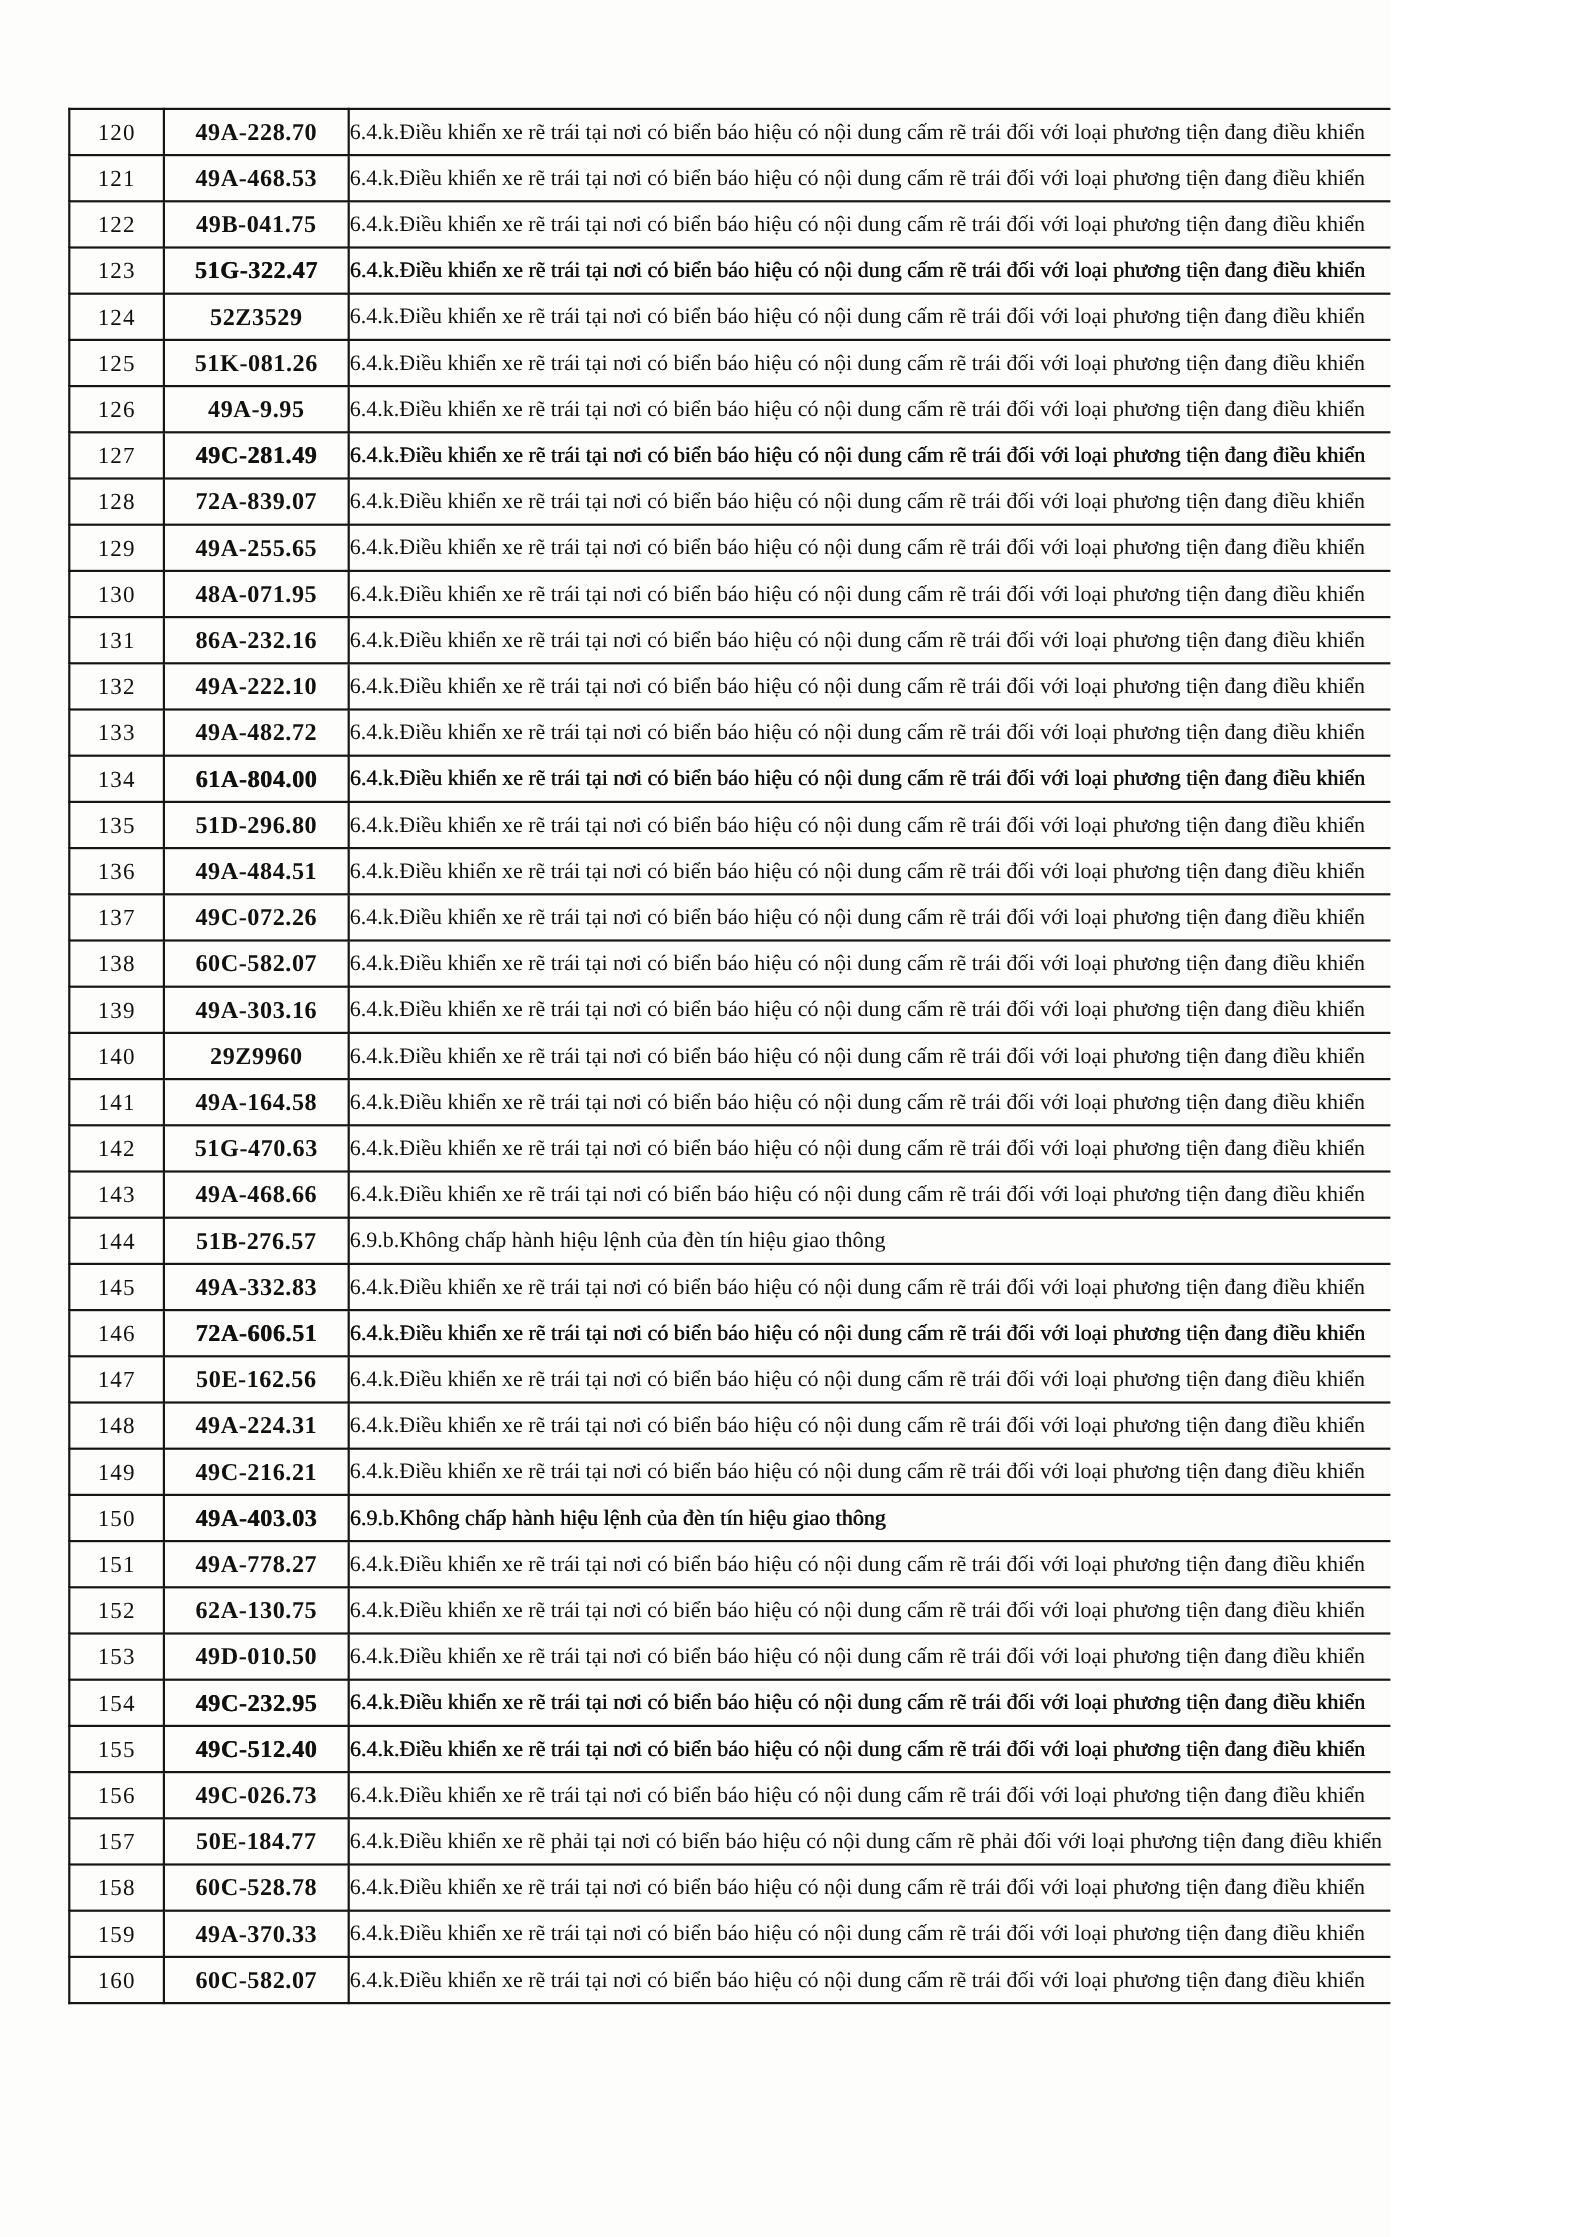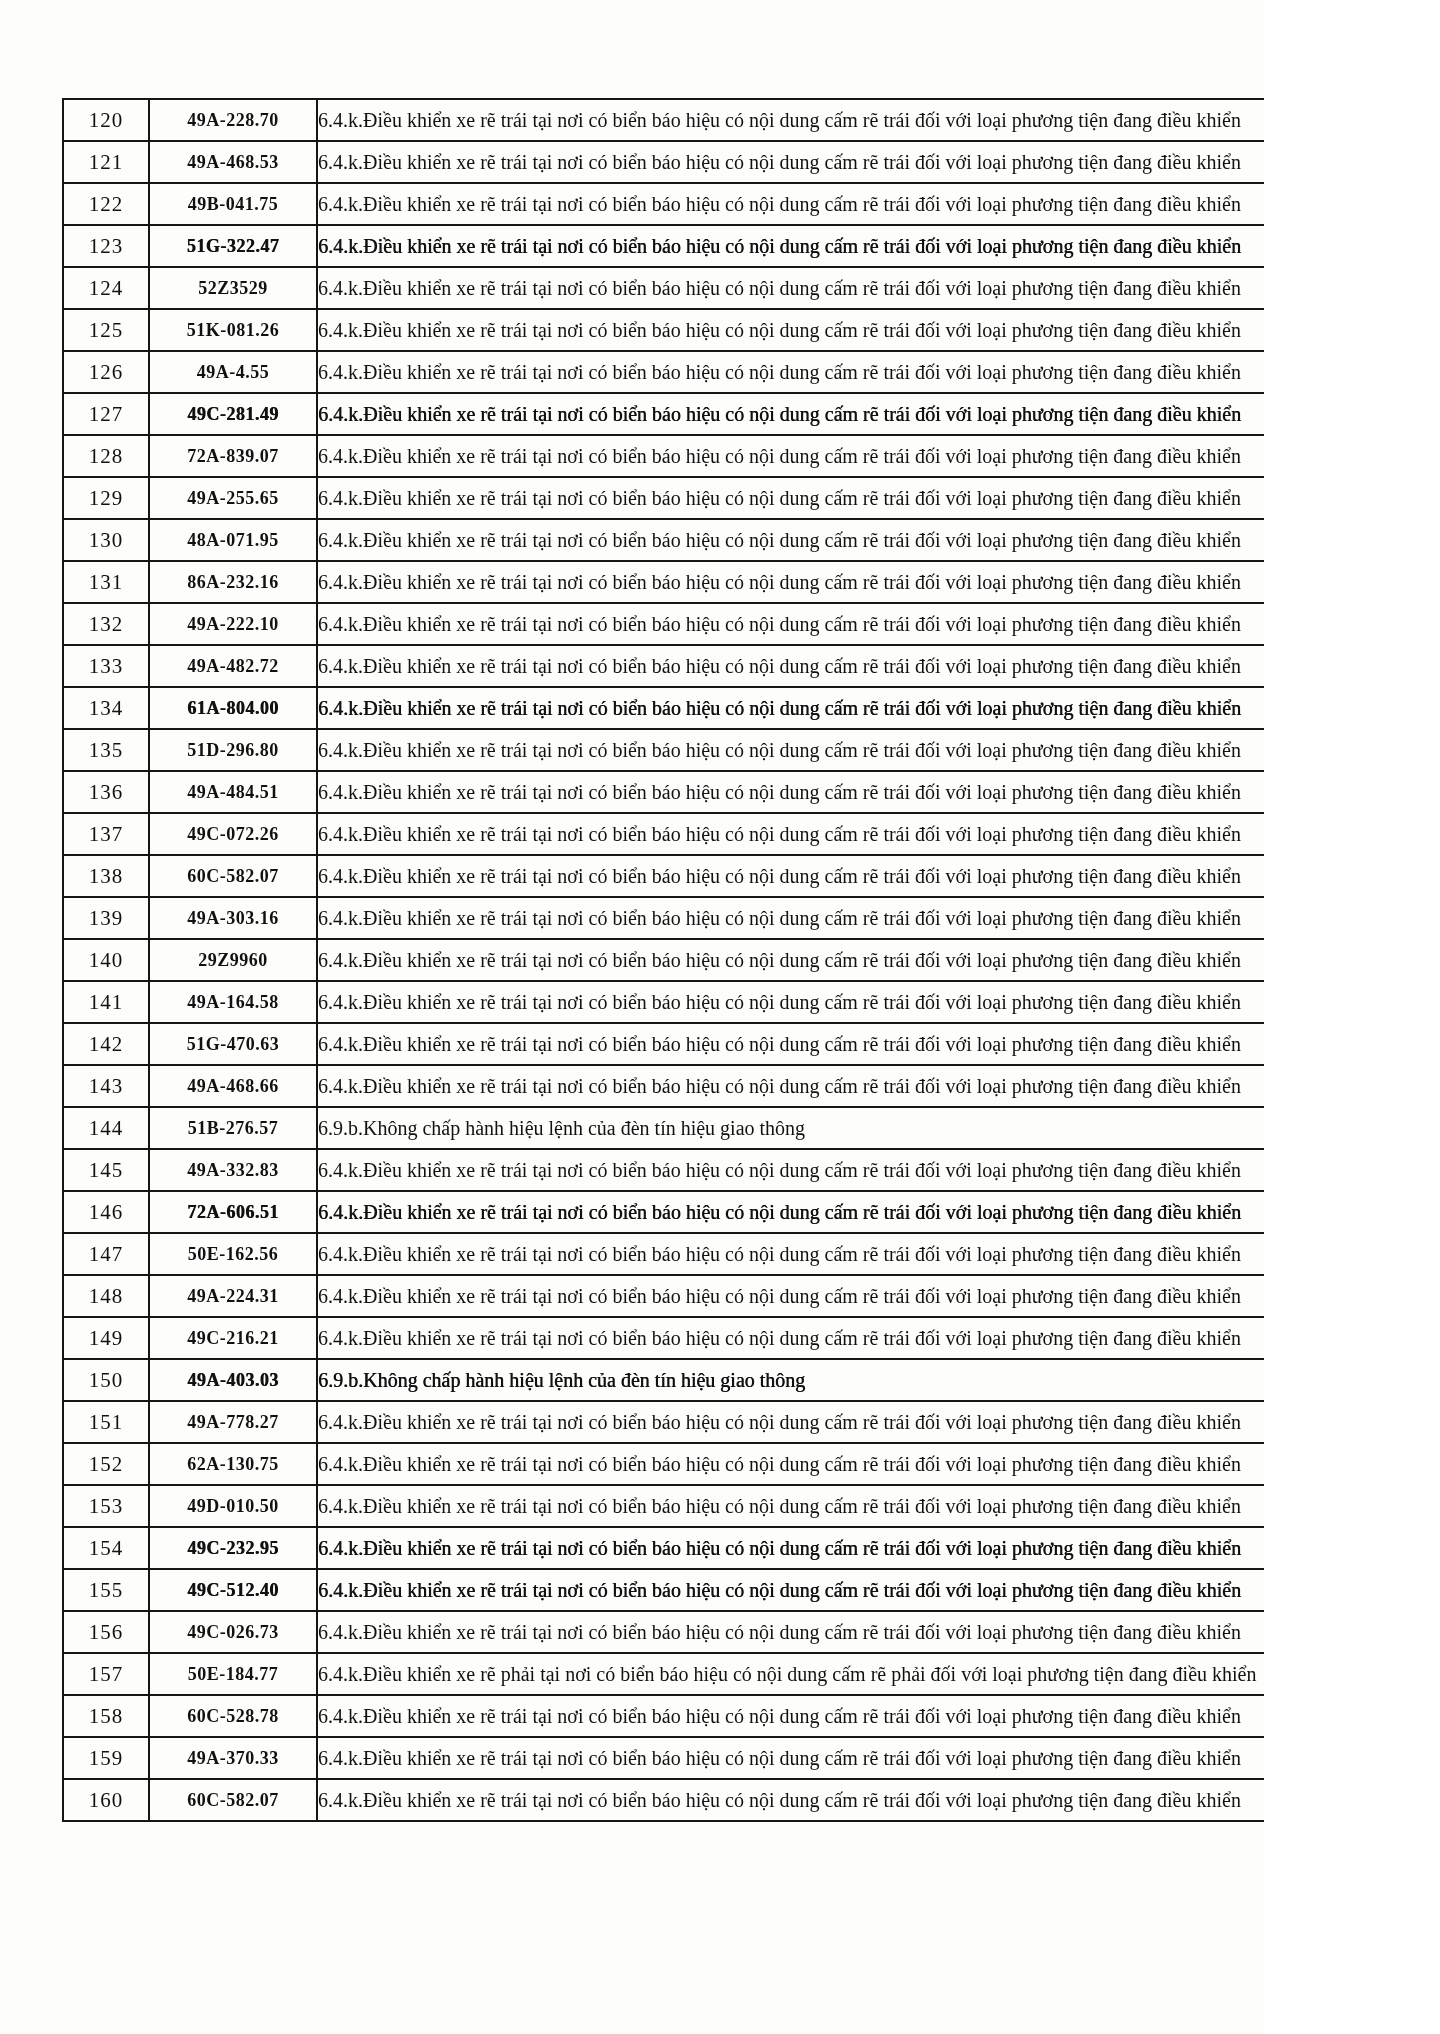--- a/index.html
+++ b/index.html
@@ -35,21 +35,21 @@
     white-space: nowrap;
   }
   td.col-no {
     text-align: center;
     font-size: 21px;
     letter-spacing: 1px;
   }
   td.col-plate {
     text-align: center;
     font-weight: bold;
-    font-size: 18px;
+    font-size: 22px;
     letter-spacing: 0.5px;
   }
   td.col-violation {
     text-align: left;
     font-size: 20px;
     padding-left: 5px;
     padding-right: 4px;
   }
   
   tr.heavy td.col-violation,
@@ -93,21 +93,21 @@
           <td class="col-plate">52Z3529</td>
           <td class="col-violation">6.4.k.Điều khiển xe rẽ trái tại nơi có biển báo hiệu có nội dung cấm rẽ trái đối với loại phương tiện đang điều khiển</td>
         </tr>
         <tr>
           <td class="col-no">125</td>
           <td class="col-plate">51K-081.26</td>
           <td class="col-violation">6.4.k.Điều khiển xe rẽ trái tại nơi có biển báo hiệu có nội dung cấm rẽ trái đối với loại phương tiện đang điều khiển</td>
         </tr>
         <tr>
           <td class="col-no">126</td>
-          <td class="col-plate">49A-4.55</td>
+          <td class="col-plate">49A-9.95</td>
           <td class="col-violation">6.4.k.Điều khiển xe rẽ trái tại nơi có biển báo hiệu có nội dung cấm rẽ trái đối với loại phương tiện đang điều khiển</td>
         </tr>
         <tr class="heavy">
           <td class="col-no">127</td>
           <td class="col-plate">49C-281.49</td>
           <td class="col-violation">6.4.k.Điều khiển xe rẽ trái tại nơi có biển báo hiệu có nội dung cấm rẽ trái đối với loại phương tiện đang điều khiển</td>
         </tr>
         <tr>
           <td class="col-no">128</td>
           <td class="col-plate">72A-839.07</td>

